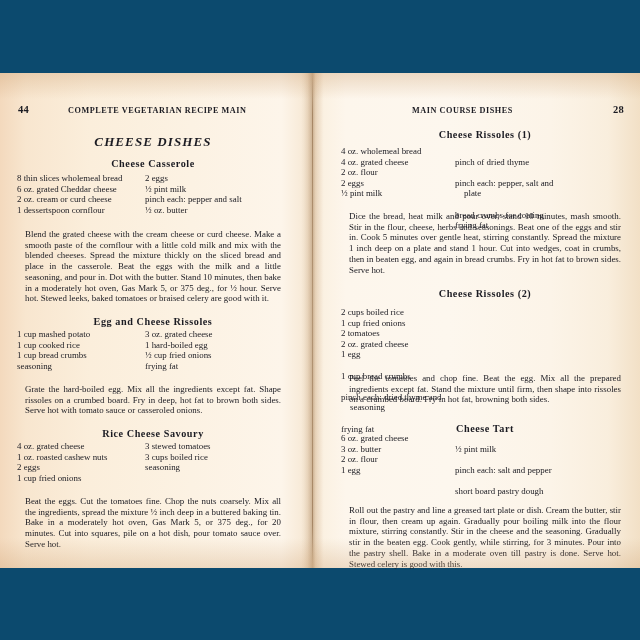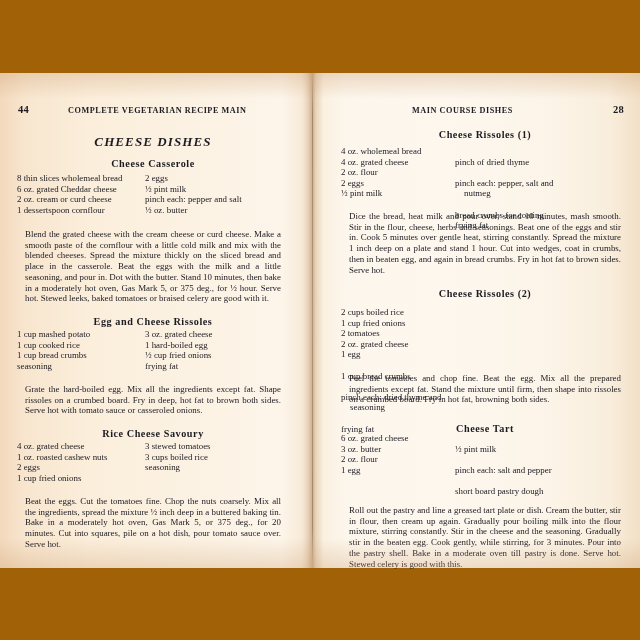--- a/index.html
+++ b/index.html
@@ -11,21 +11,21 @@
     width: 640px;
     height: 640px;
     overflow: hidden;
     font-family: "Liberation Serif", "DejaVu Serif", serif;
   }
 
   #scene {
     position: relative;
     width: 640px;
     height: 640px;
-    background: #a16207;
+    background: #0c4a6e;
   }
 
   
   #book {
     position: absolute;
     left: 0;
     top: 73px;
     width: 640px;
     height: 495px;
     background: linear-gradient(90deg,
@@ -263,21 +263,21 @@
       </div>
       <div class="blk ingredients" style="top:73px;">
         <div class="ing-col c1">4 oz. wholemeal bread
 4 oz. grated cheese
 2 oz. flour
 2 eggs
 ½ pint milk</div>
         <div class="ing-col c2">
           <span>pinch of dried thyme</span><br>
           <span>pinch each: pepper, salt and</span>
-          <span class="ing-indent">nutmeg</span>
+          <span class="ing-indent">plate</span>
           <span style="white-space:pre-line">bread crumbs for coating
 frying fat</span>
         </div>
       </div>
       <div class="blk" style="top:130px;">
         <p class="method">Dice the bread, heat milk and pour over, stand 10 minutes, mash smooth. Stir in the flour, cheese, herbs and seasonings. Beat one of the eggs and stir in. Cook 5 minutes over gentle heat, stirring constantly. Spread the mixture 1 inch deep on a plate and stand 1 hour. Cut into wedges, coat in crumbs, then in beaten egg, and again in bread crumbs. Fry in hot fat to brown sides. Serve hot.</p>
       </div>
 
       <div class="blk" style="top:215px;">
         <div class="recipe-title">Cheese  Rissoles  (2)</div>

